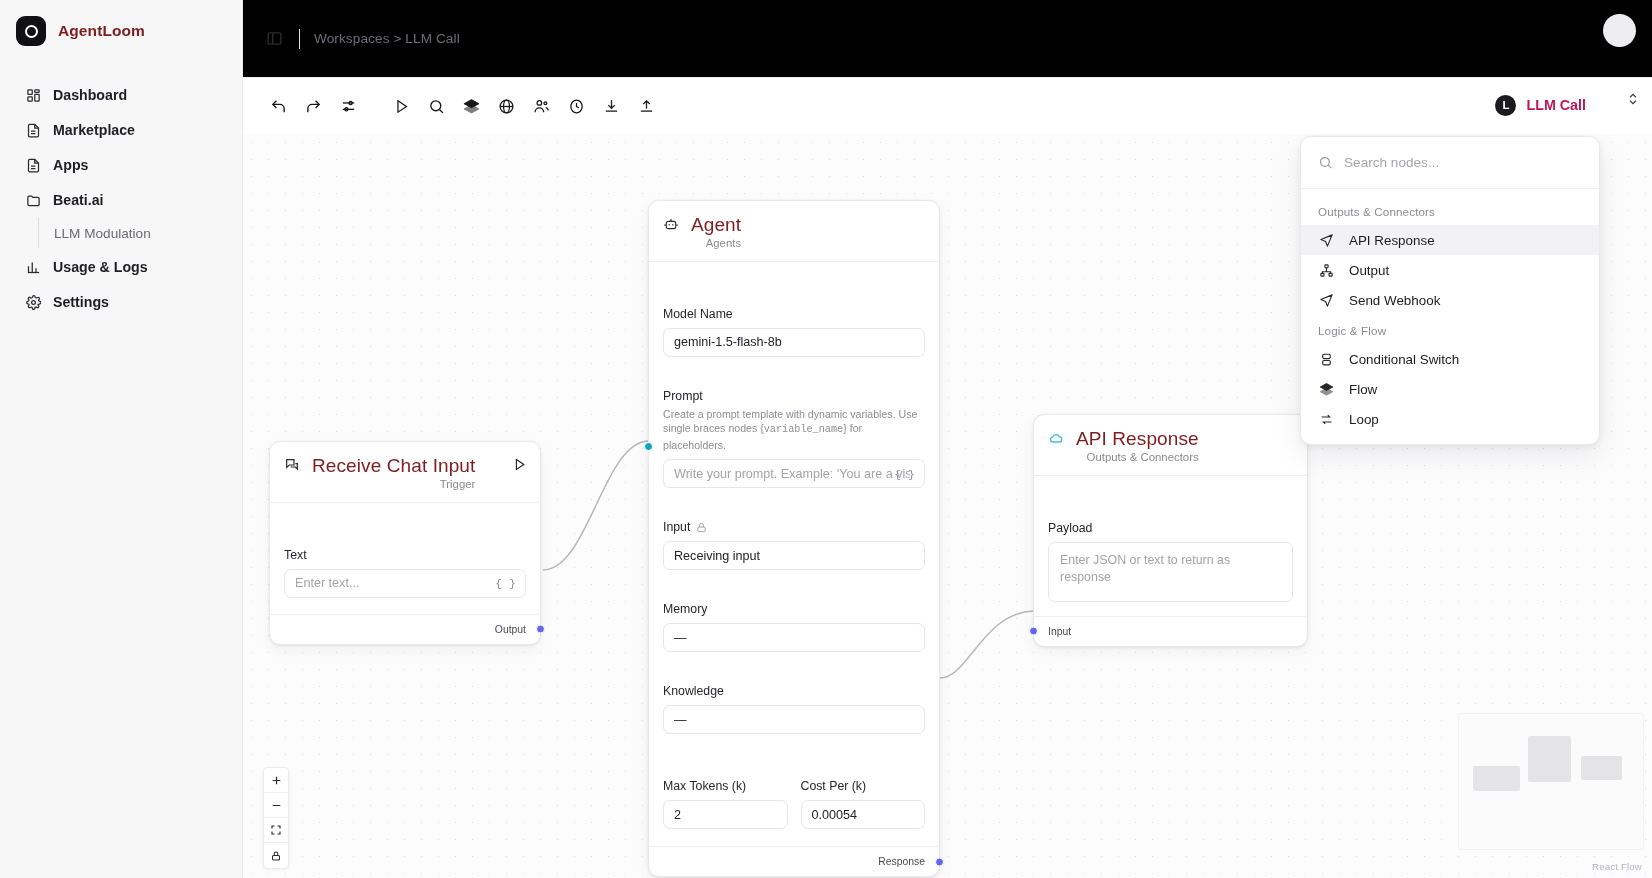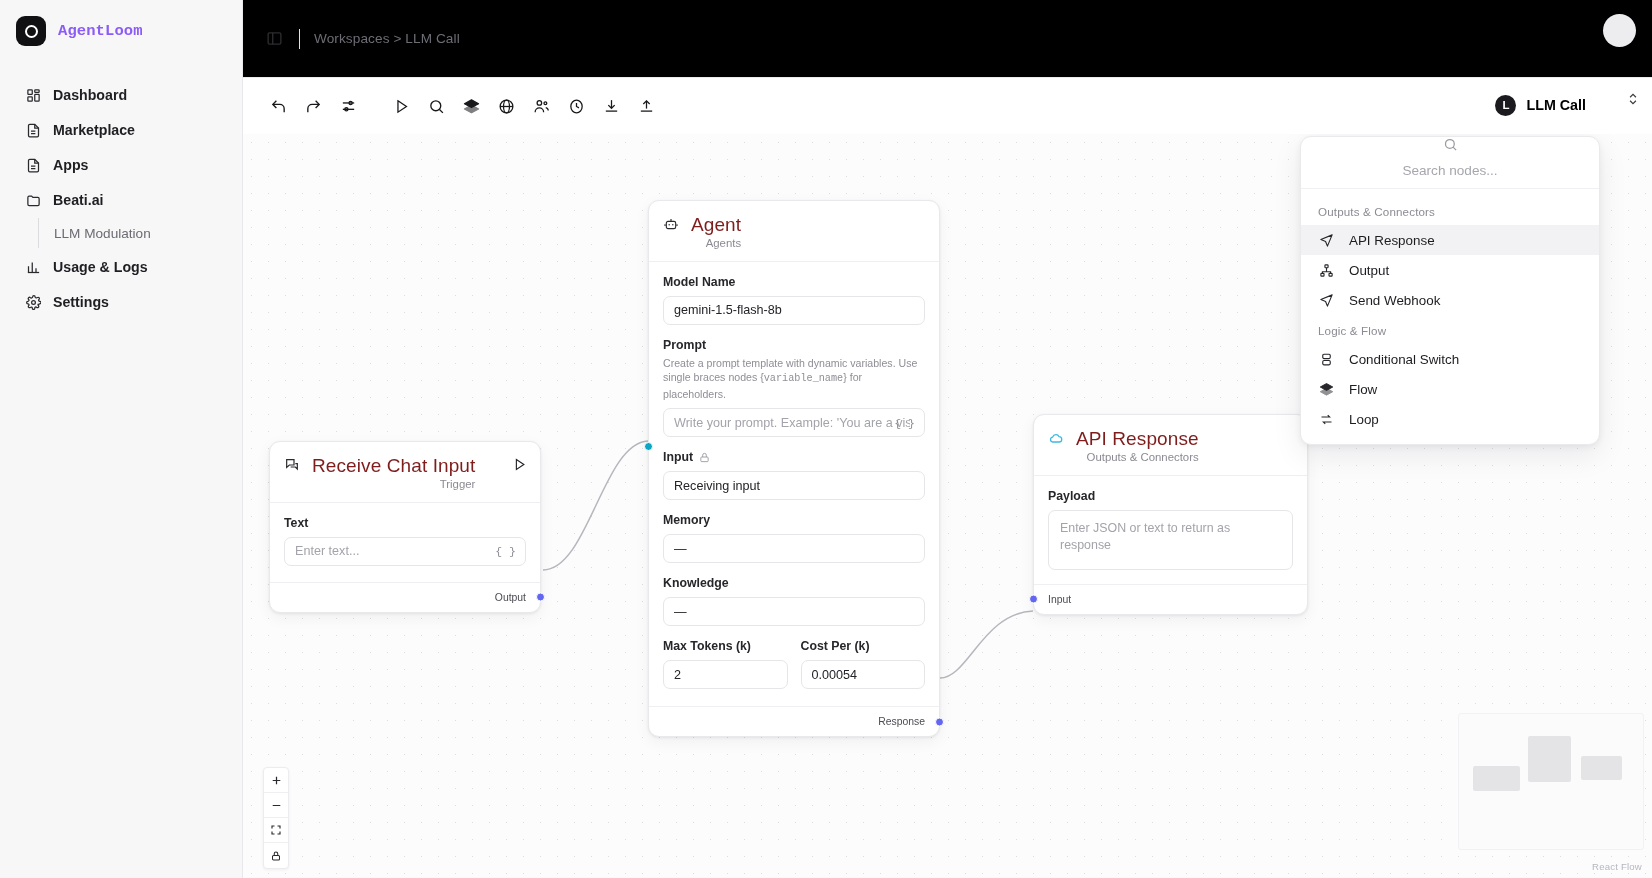--- a/index.html
+++ b/index.html
@@ -19,21 +19,21 @@
     border-right: 1px solid #e8e8ea;
     flex: 0 0 243px;
     position: relative;
   }
   .brand { display: flex; align-items: center; gap: 12px; padding: 16px 0 0 16px; }
   .brand-logo {
     width: 30px; height: 30px; border-radius: 9px;
     background: #111113; display: flex; align-items: center; justify-content: center;
   }
   .brand-logo .ring { width: 13px; height: 13px; border: 2.1px solid #fff; border-radius: 50%; }
-  .brand-name { font-size: 15.5px; color: #8b5cf6; font-weight: 600; letter-spacing: .1px; font-family: Liberation Mono, monospace; }
+  .brand-name { font-size: 15.5px; color: #7f1d1d; font-weight: 600; letter-spacing: .1px; }
 
   .nav { margin-top: 32px; padding: 0 16px; }
   .nav-item {
     display: flex; align-items: center; gap: 11px;
     height: 34px; padding: 0 9px; border-radius: 7px;
     color: #1f1f23; font-size: 14.2px; font-weight: 600; cursor: pointer;
     margin-bottom: 1px;
   }
   .nav-item .ico { width: 17px; height: 17px; flex: 0 0 17px; display:flex; align-items:center; justify-content:center; color:#2a2a2e;}
   .nav-sub {
@@ -74,21 +74,21 @@
   .llm-pill {
     position: absolute; right: 60px; top: 10px;
     display: flex; align-items: center; gap: 10px;
     height: 34px; padding: 0 6px; cursor: pointer; border-radius: 7px;
   }
   .llm-badge {
     width: 21px; height: 21px; border-radius: 50%; background: #1b1b1f;
     color: #fff; font-size: 11.5px; font-weight: 700;
     display: flex; align-items: center; justify-content: center;
   }
-  .llm-label { font-size: 14.3px; color: #000000; font-weight: 600; }
+  .llm-label { font-size: 14.3px; color: #be185d; font-weight: 600; }
   .llm-chev { position: absolute; right: 12px; top: 14px; cursor: pointer; color:#3a3a40;}
 
   
   .canvas {
     position: absolute; left: 0; right: 0; top: 117px; bottom: 0;
     background-color: #fcfcfd;
     background-image: radial-gradient(#dcdce1 0.9px, transparent 0.9px);
     background-size: 17px 17px;
     overflow: hidden;
   }
@@ -100,21 +100,21 @@
     box-shadow: 0 1px 3px rgba(16,16,20,.07), 0 5px 16px rgba(16,16,20,.05);
   }
   .node-head { display: flex; align-items: flex-start; gap: 11px; padding: 13px 14px 12px 14px; position: relative; }
   .node-head-ico { width: 17px; height: 17px; flex: 0 0 17px; margin-top: 2px; color: #2b2b30; }
   .node-title { font-size: 19px; color: #7f1d1d; font-weight: 500; line-height: 1.15; letter-spacing:.1px;}
   .node-sub { font-size: 11.4px; color: #8a8a92; margin-top: 1px; text-align: right; }
   .node-run { position: absolute; right: 13px; top: 15px; cursor: pointer; color: #222227; }
   .node-divider { height: 1px; background: #efeff1; }
   .node-body { padding: 13px 14px 10px 14px; }
 
-  .field-label { font-size: 12.3px; color: #27272b; font-weight: 700; margin-bottom: 7px; display:flex; align-items:center; gap:6px;}
+  .field-label { font-size: 12.3px; color: #27272b; font-weight: 400; margin-bottom: 7px; display:flex; align-items:center; gap:6px;margin-top:32px;}
   .field-help { font-size: 10.6px; color: #8e8e96; line-height: 1.38; margin: -3px 0 7px 0; }
   .field-help code { font-family: "Liberation Mono", monospace; font-size: 10.2px; }
   .input {
     height: 29px; border: 1px solid #e6e6e9; border-radius: 7px;
     background: #fff; display: flex; align-items: center;
     padding: 0 10px; font-size: 12.6px; color: #232328;
     position: relative; cursor: text;
   }
   .input.ph { color: #a3a3ab; }
   .input .braces {
@@ -145,21 +145,21 @@
 
   
   .picker {
     position: absolute; background: #fff;
     border: 1px solid #eaeaed; border-radius: 11px;
     box-shadow: 0 2px 6px rgba(16,16,20,.06), 0 10px 30px rgba(16,16,20,.08);
     overflow: hidden;
   }
   .picker-search {
     height: 52px; display: flex; align-items: center; gap: 11px;
-    padding: 0 17px; border-bottom: 1px solid #f0f0f2; flex-direction: column;
+    padding: 0 17px; border-bottom: 1px solid #f0f0f2;
   }
   .picker-search .sico { color: #9a9aa2; display:flex; }
   .picker-search .sph { font-size: 13.6px; color: #a6a6ae; }
   .picker-list { padding: 7px 0 10px 0; }
   .picker-group {
     font-size: 11.6px; color: #8b8b93; padding: 9px 17px 7px 17px; letter-spacing:.15px;
   }
   .picker-item {
     display: flex; align-items: center; gap: 14px;
     height: 30px; padding: 0 17px; cursor: pointer;

